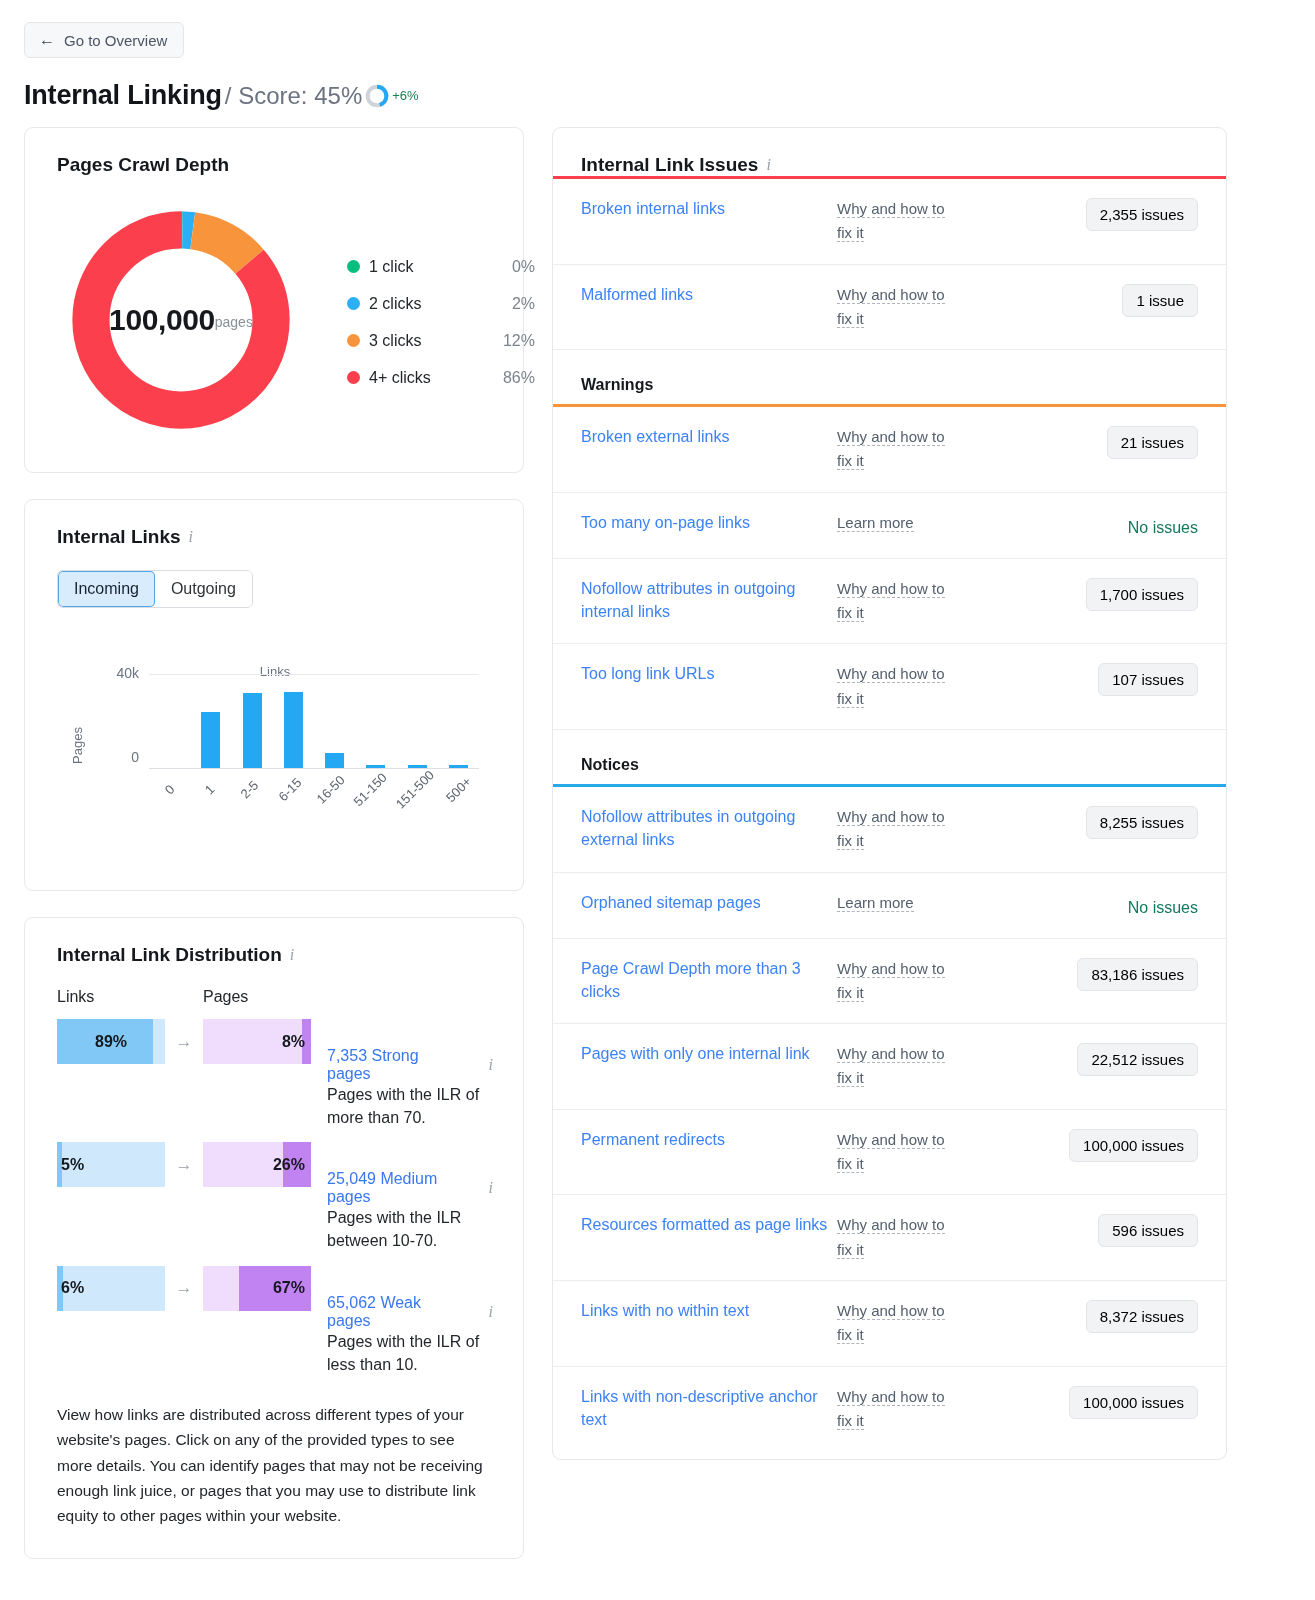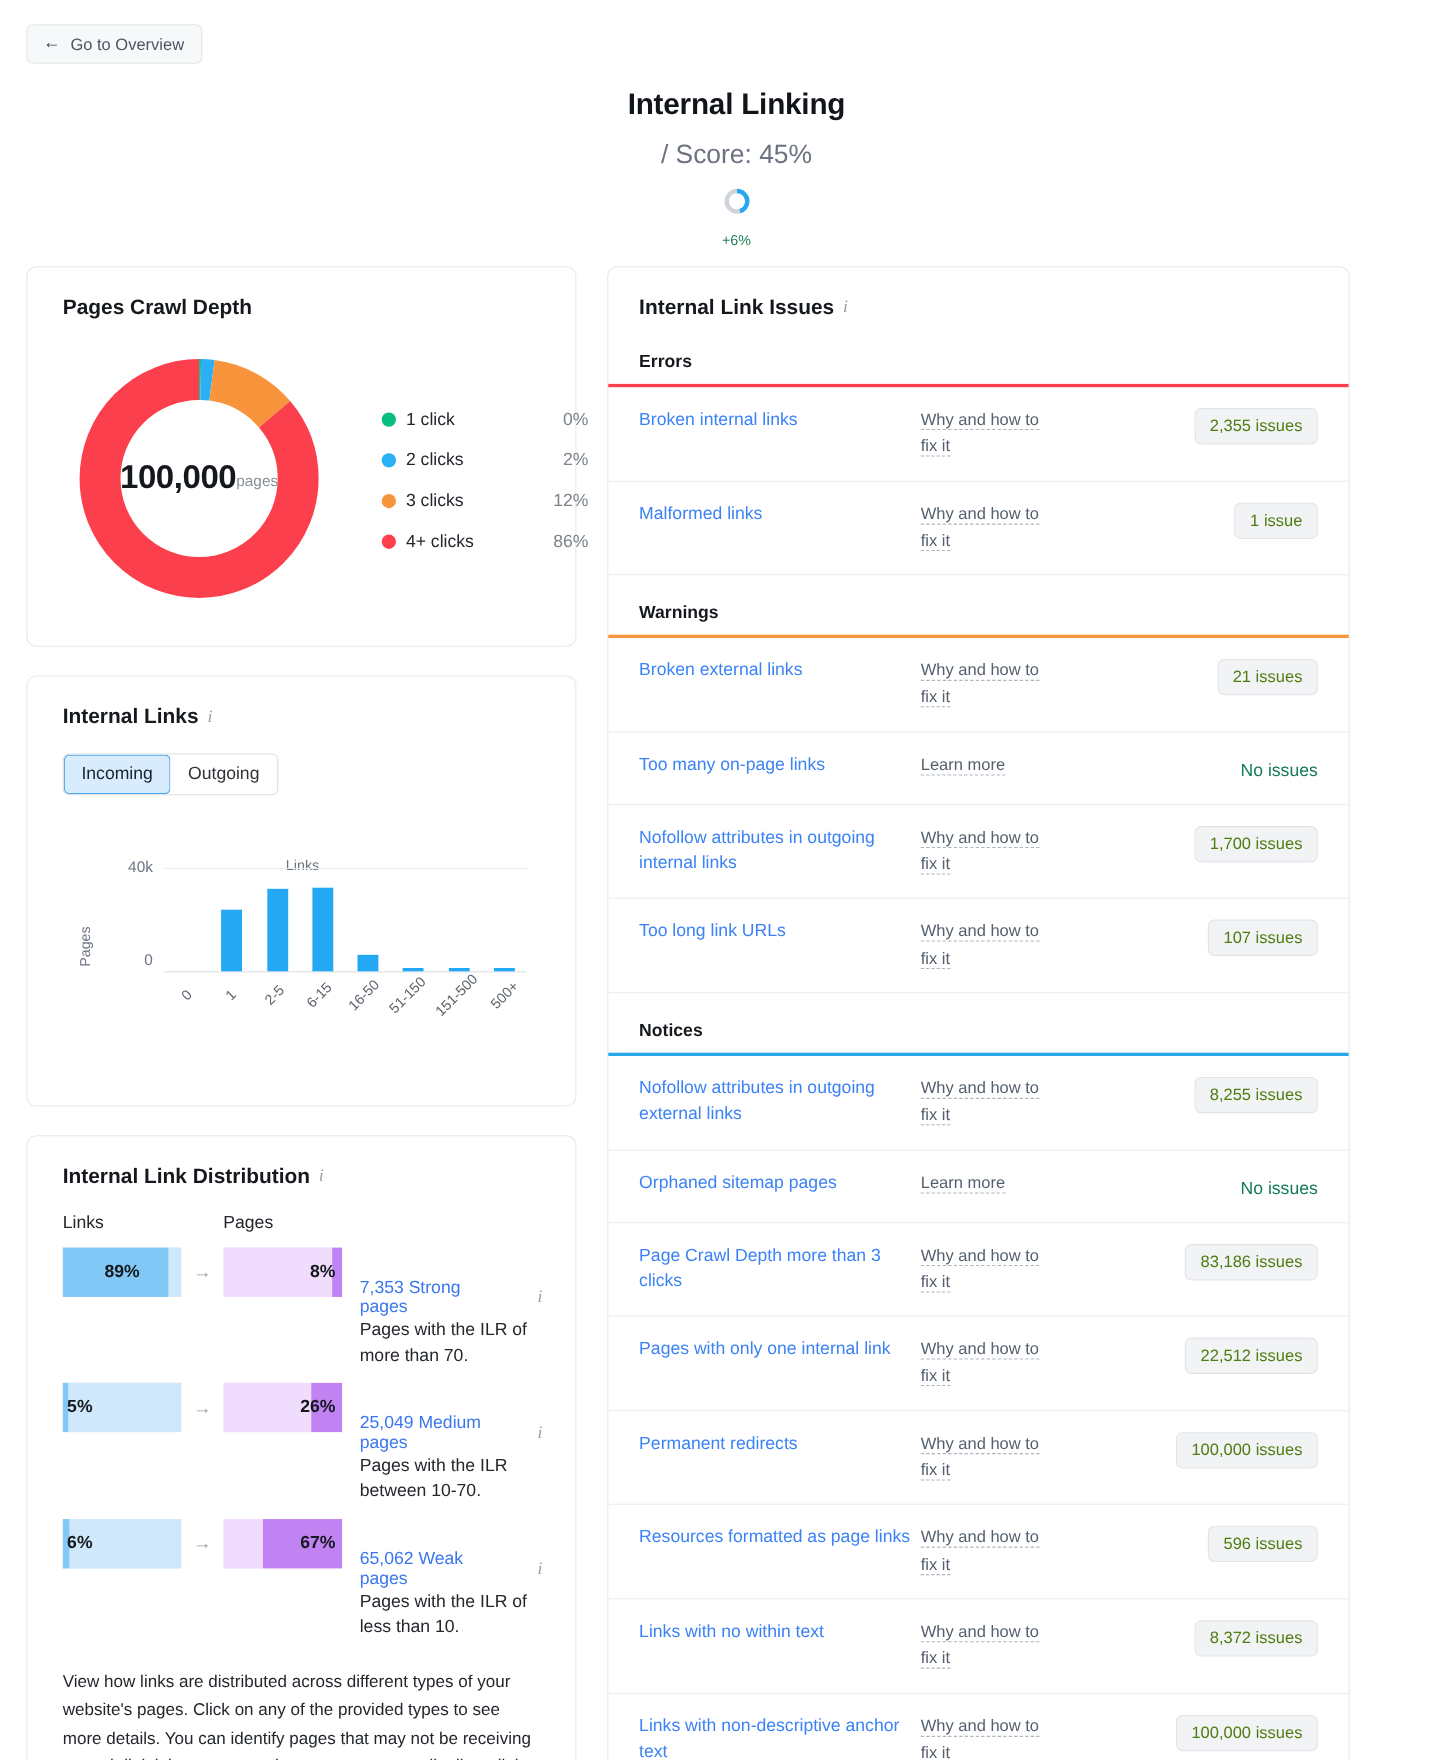--- a/index.html
+++ b/index.html
@@ -26,23 +26,22 @@
     font-size: 15px;
     color: #4b5563;
     cursor: pointer;
     line-height: 1;
   }
   .back-arrow { font-size: 16px; color: #3f4651; line-height: 1; }
 
   .page-head {
     display: flex;
     align-items: center;
-    gap: 16px;
+    gap: 3px;
     padding: 22px 0 0 24px;
-    flex-direction: column;
   }
   .page-title { font-size: 27px; font-weight: bold; color: #111418; letter-spacing: -0.2px; }
   .score-text { font-size: 24px; color: #6b7280; font-weight: normal; }
   .score-ring { width: 24px; height: 24px; display: block; }
   .score-delta { font-size: 13px; color: #1a7f52; font-weight: normal; }
 
   
   .columns {
     display: flex;
     gap: 28px;
@@ -234,21 +233,21 @@
     display: flex; justify-content: flex-end; align-items: flex-start;
     padding-top: 1px;
   }
   .badge {
     display: inline-block;
     background: #f2f3f5;
     border: 1px solid #e2e4e8;
     border-radius: 6px;
     padding: 7px 13px;
     font-size: 15px;
-    color: #4d7c0f;
+    color: #000000;
     white-space: nowrap;
     cursor: pointer;
   }
   .no-issues { font-size: 16px; color: #12795a; padding-top: 7px; }
 </style>
 </head>
 <body>
 
 <div class="topbar">
   <div class="back-btn">
@@ -450,21 +449,20 @@
   </div>
 
   <div class="col-right">
     <div class="card issues-card">
       <div class="card-title issues-title">
         <span>Internal Link Issues</span>
         <span class="info-i">i</span>
       </div>
       <div id="issues-sections">
           <div>
-            <div class="sec-head sec-errors">Errors</div>
             <div class="sec-rule" style="background: rgb(252, 63, 77);"></div>
             <div class="issue-row">
               <div class="issue-name">Broken internal links</div>
               <div class="issue-link"><span>Why and how to fix it</span></div>
               <div class="issue-count">
                 <span class="badge">2,355 issues</span>
               </div>
             </div>
             <div class="issue-row">
               <div class="issue-name">Malformed links</div>

